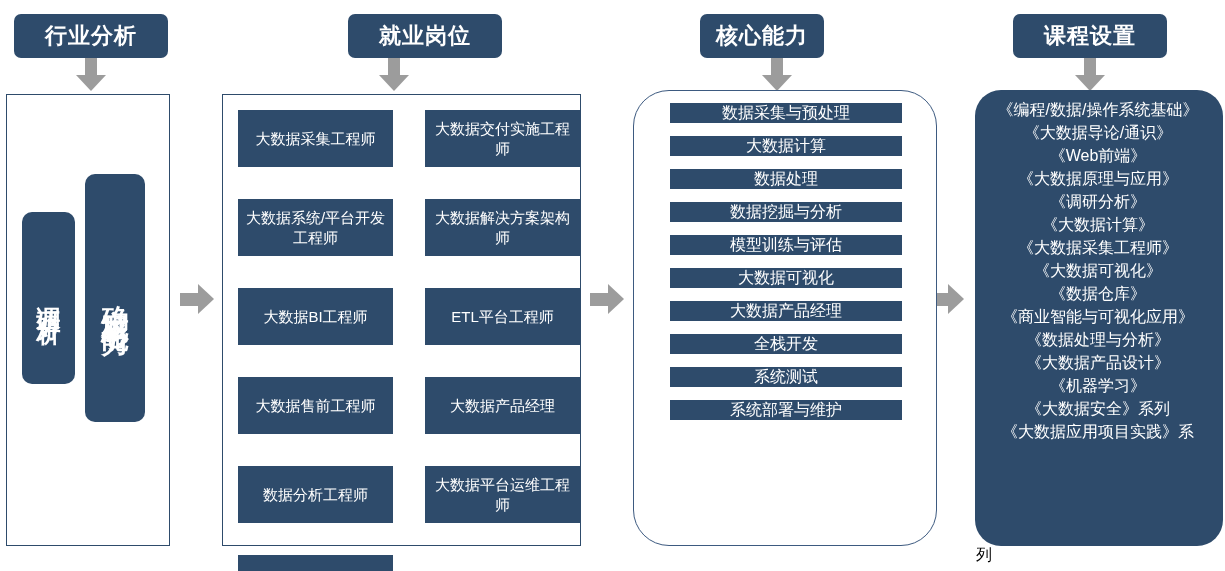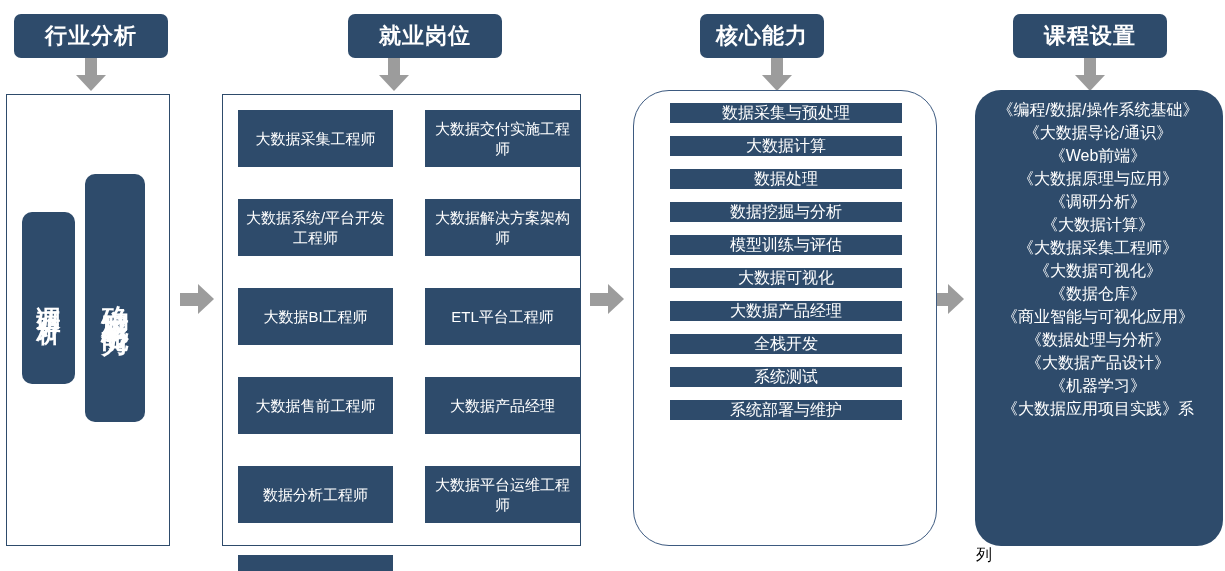--- a/index.html
+++ b/index.html
@@ -299,17 +299,18 @@
     <div class="course">《大数据原理与应用》</div>
     <div class="course">《调研分析》</div>
     <div class="course">《大数据计算》</div>
     <div class="course">《大数据采集工程师》</div>
     <div class="course">《大数据可视化》</div>
     <div class="course">《数据仓库》</div>
     <div class="course">《商业智能与可视化应用》</div>
     <div class="course">《数据处理与分析》</div>
     <div class="course">《大数据产品设计》</div>
     <div class="course">《机器学习》</div>
+    <div class="course">《大数据安全》系列</div>
     <div class="course">《大数据应用项目实践》系</div>
   </div>
   <div class="overflow-tail">列</div>
 
 </div>
 
 </body></html>

